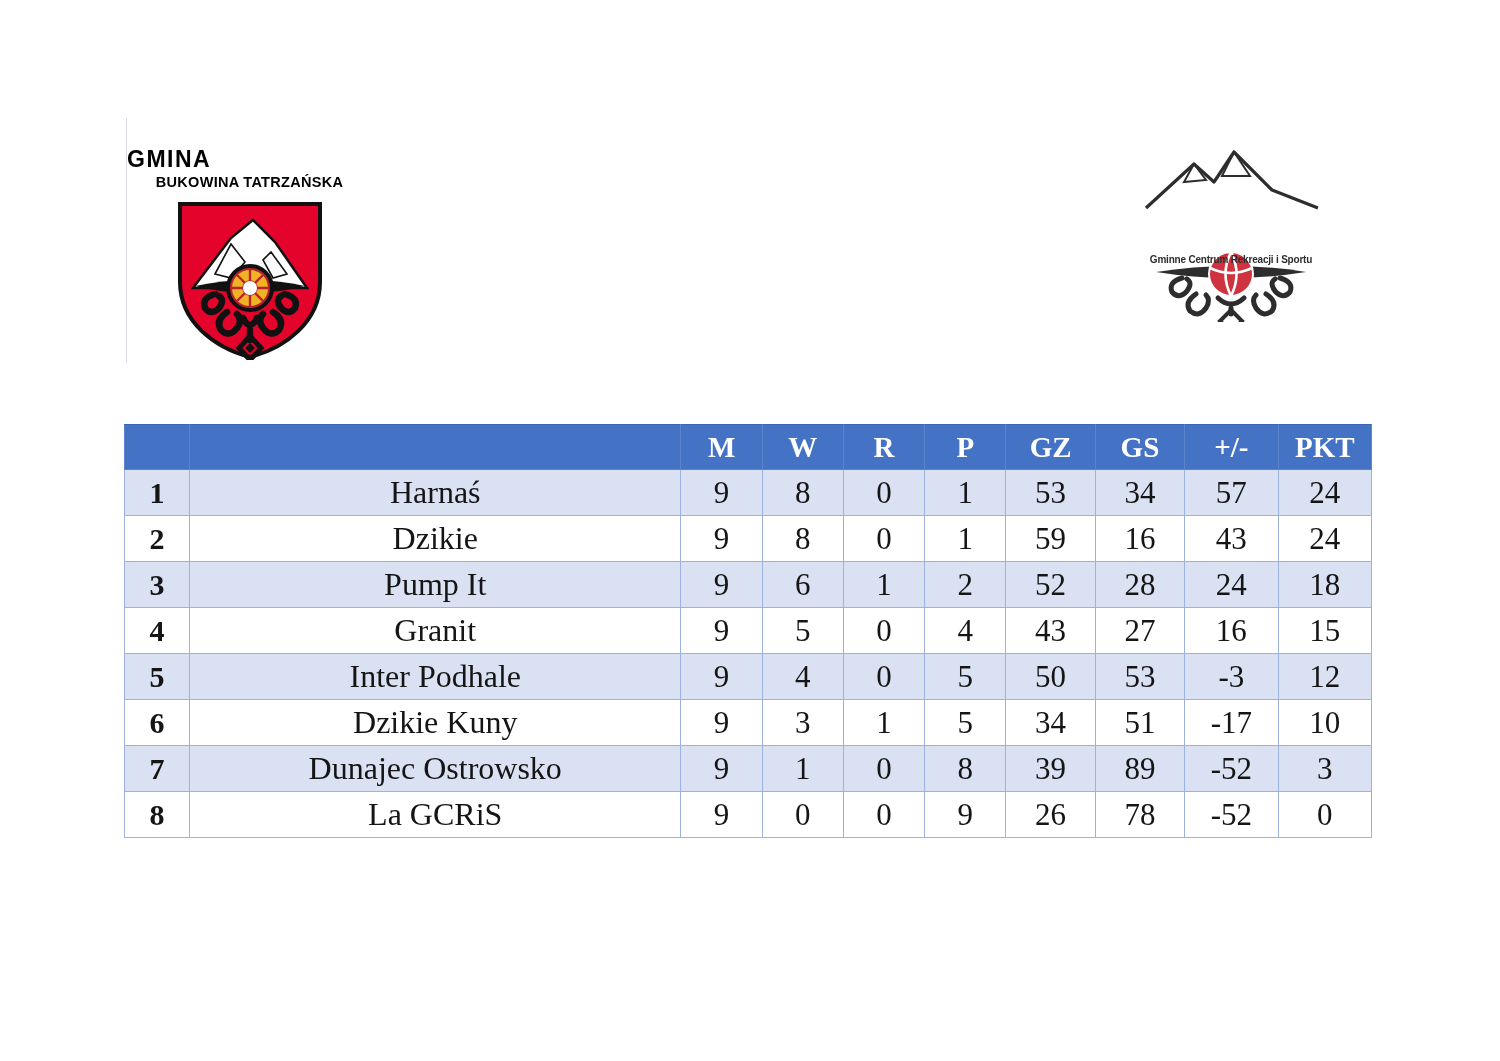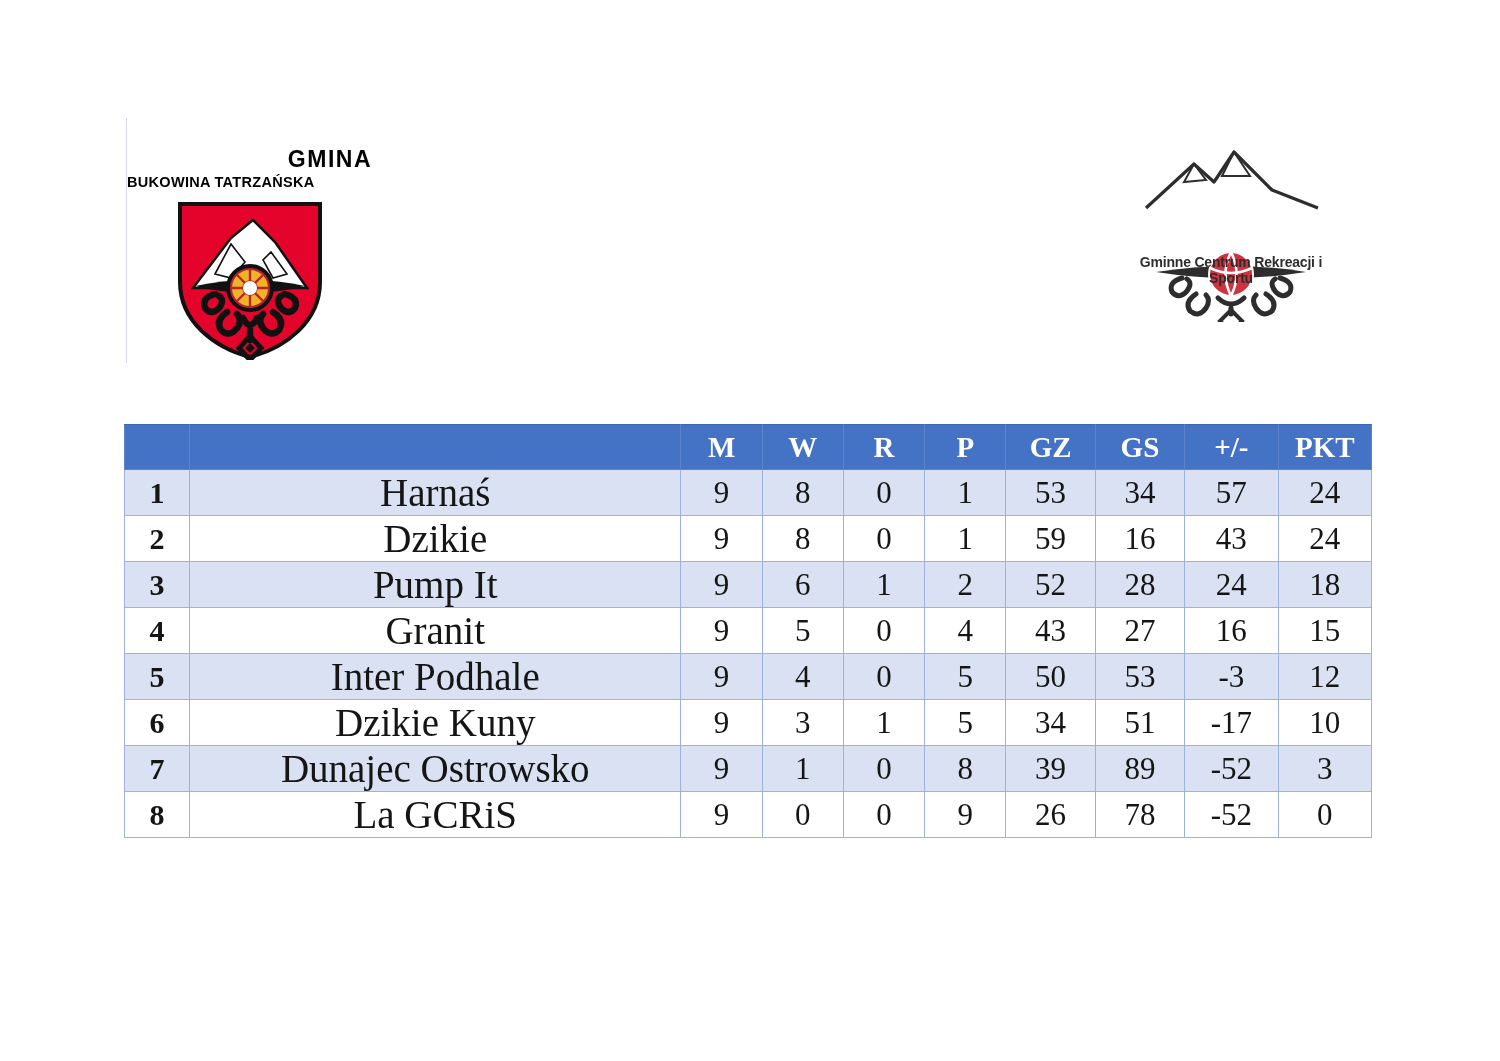--- a/index.html
+++ b/index.html
@@ -31,31 +31,32 @@
     width: 246px;
     height: 245px;
     border-left: 1.5px solid #d8d8e4;
     box-sizing: border-box;
     background: #ffffff;
   }
   #gmina-logo .gmina-word {
     position: absolute;
     left: 0; right: 0;
     top: 28px;
-    text-align: right;
+    text-align: left;
     font-family: "Liberation Sans", sans-serif;
     font-weight: bold;
     font-size: 23px;
     letter-spacing: 1.5px;
     color: #000000;
   }
   #gmina-logo .gmina-sub {
     position: absolute;
     left: 0; right: 0;
     top: 56px;
+    text-align: center;
     font-family: "Liberation Sans", sans-serif;
     font-weight: bold;
     font-size: 14.5px;
     letter-spacing: 0.3px;
     color: #000000;
   }
   #gmina-shield-wrap {
     position: absolute;
     left: 50%;
     transform: translateX(-50%);
@@ -108,21 +109,21 @@
     color: #2d2d2d;
     line-height: 1;
   }
   #gcris-logo .gcris-sub {
     position: absolute;
     left: 0; right: 0;
     top: 112px;
     text-align: center;
     font-family: "Liberation Sans", sans-serif;
     font-weight: bold;
-    font-size: 14px;
+    font-size: 10px;
     letter-spacing: -0.2px;
     color: #2d2d2d;
   }
 
   
   #standings-table-wrap {
     position: absolute;
     left: 124px;
     top: 424px;
     width: 1248px;
@@ -155,21 +156,21 @@
     color: #151515;
   }
   table.standings tbody tr.alt td {
     background: #d9e1f2;
   }
   table.standings tbody tr td.rank {
     font-weight: bold;
     font-size: 30px;
   }
   table.standings tbody tr td.team {
-    font-size: 39px;
+    font-size: 32px;
   }
 
   col.c-rank  { width: 64px; }
   col.c-team  { width: 484px; }
   col.c-stat  { width: 80px; }
   col.c-goal  { width: 88px; }
   col.c-diff  { width: 92px; }
   col.c-pkt   { width: 92px; }
 </style>
 </head>

